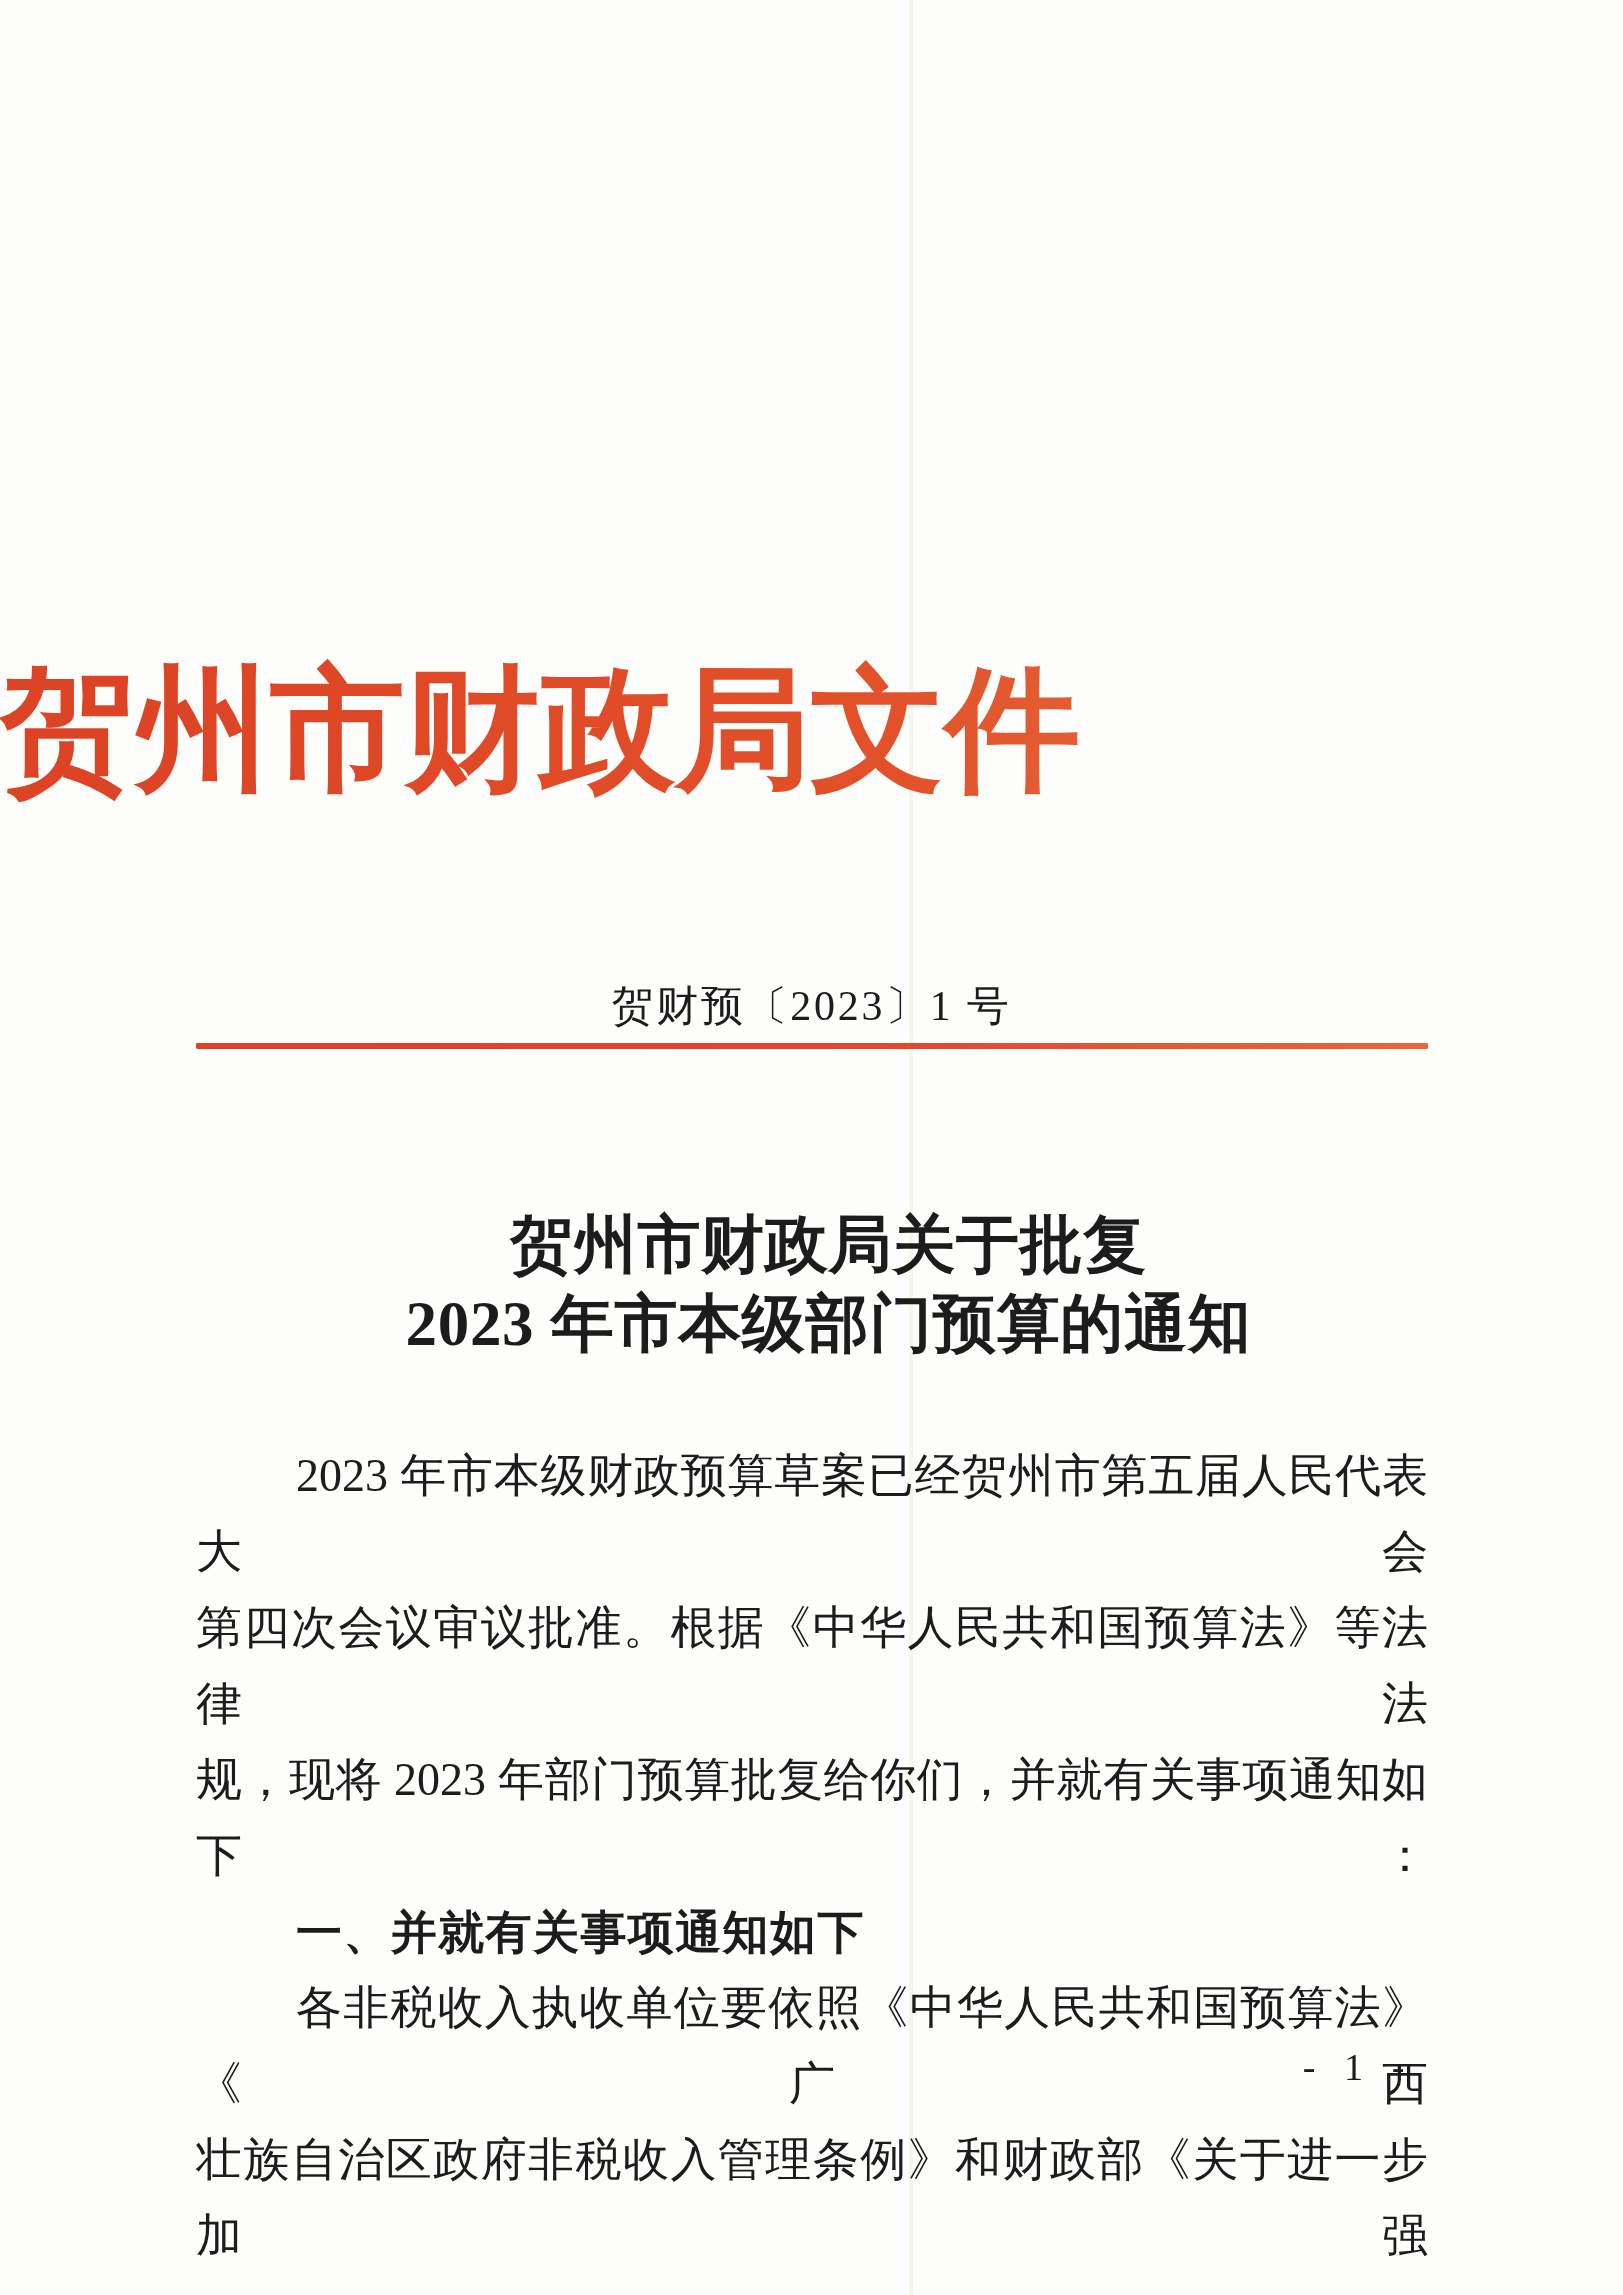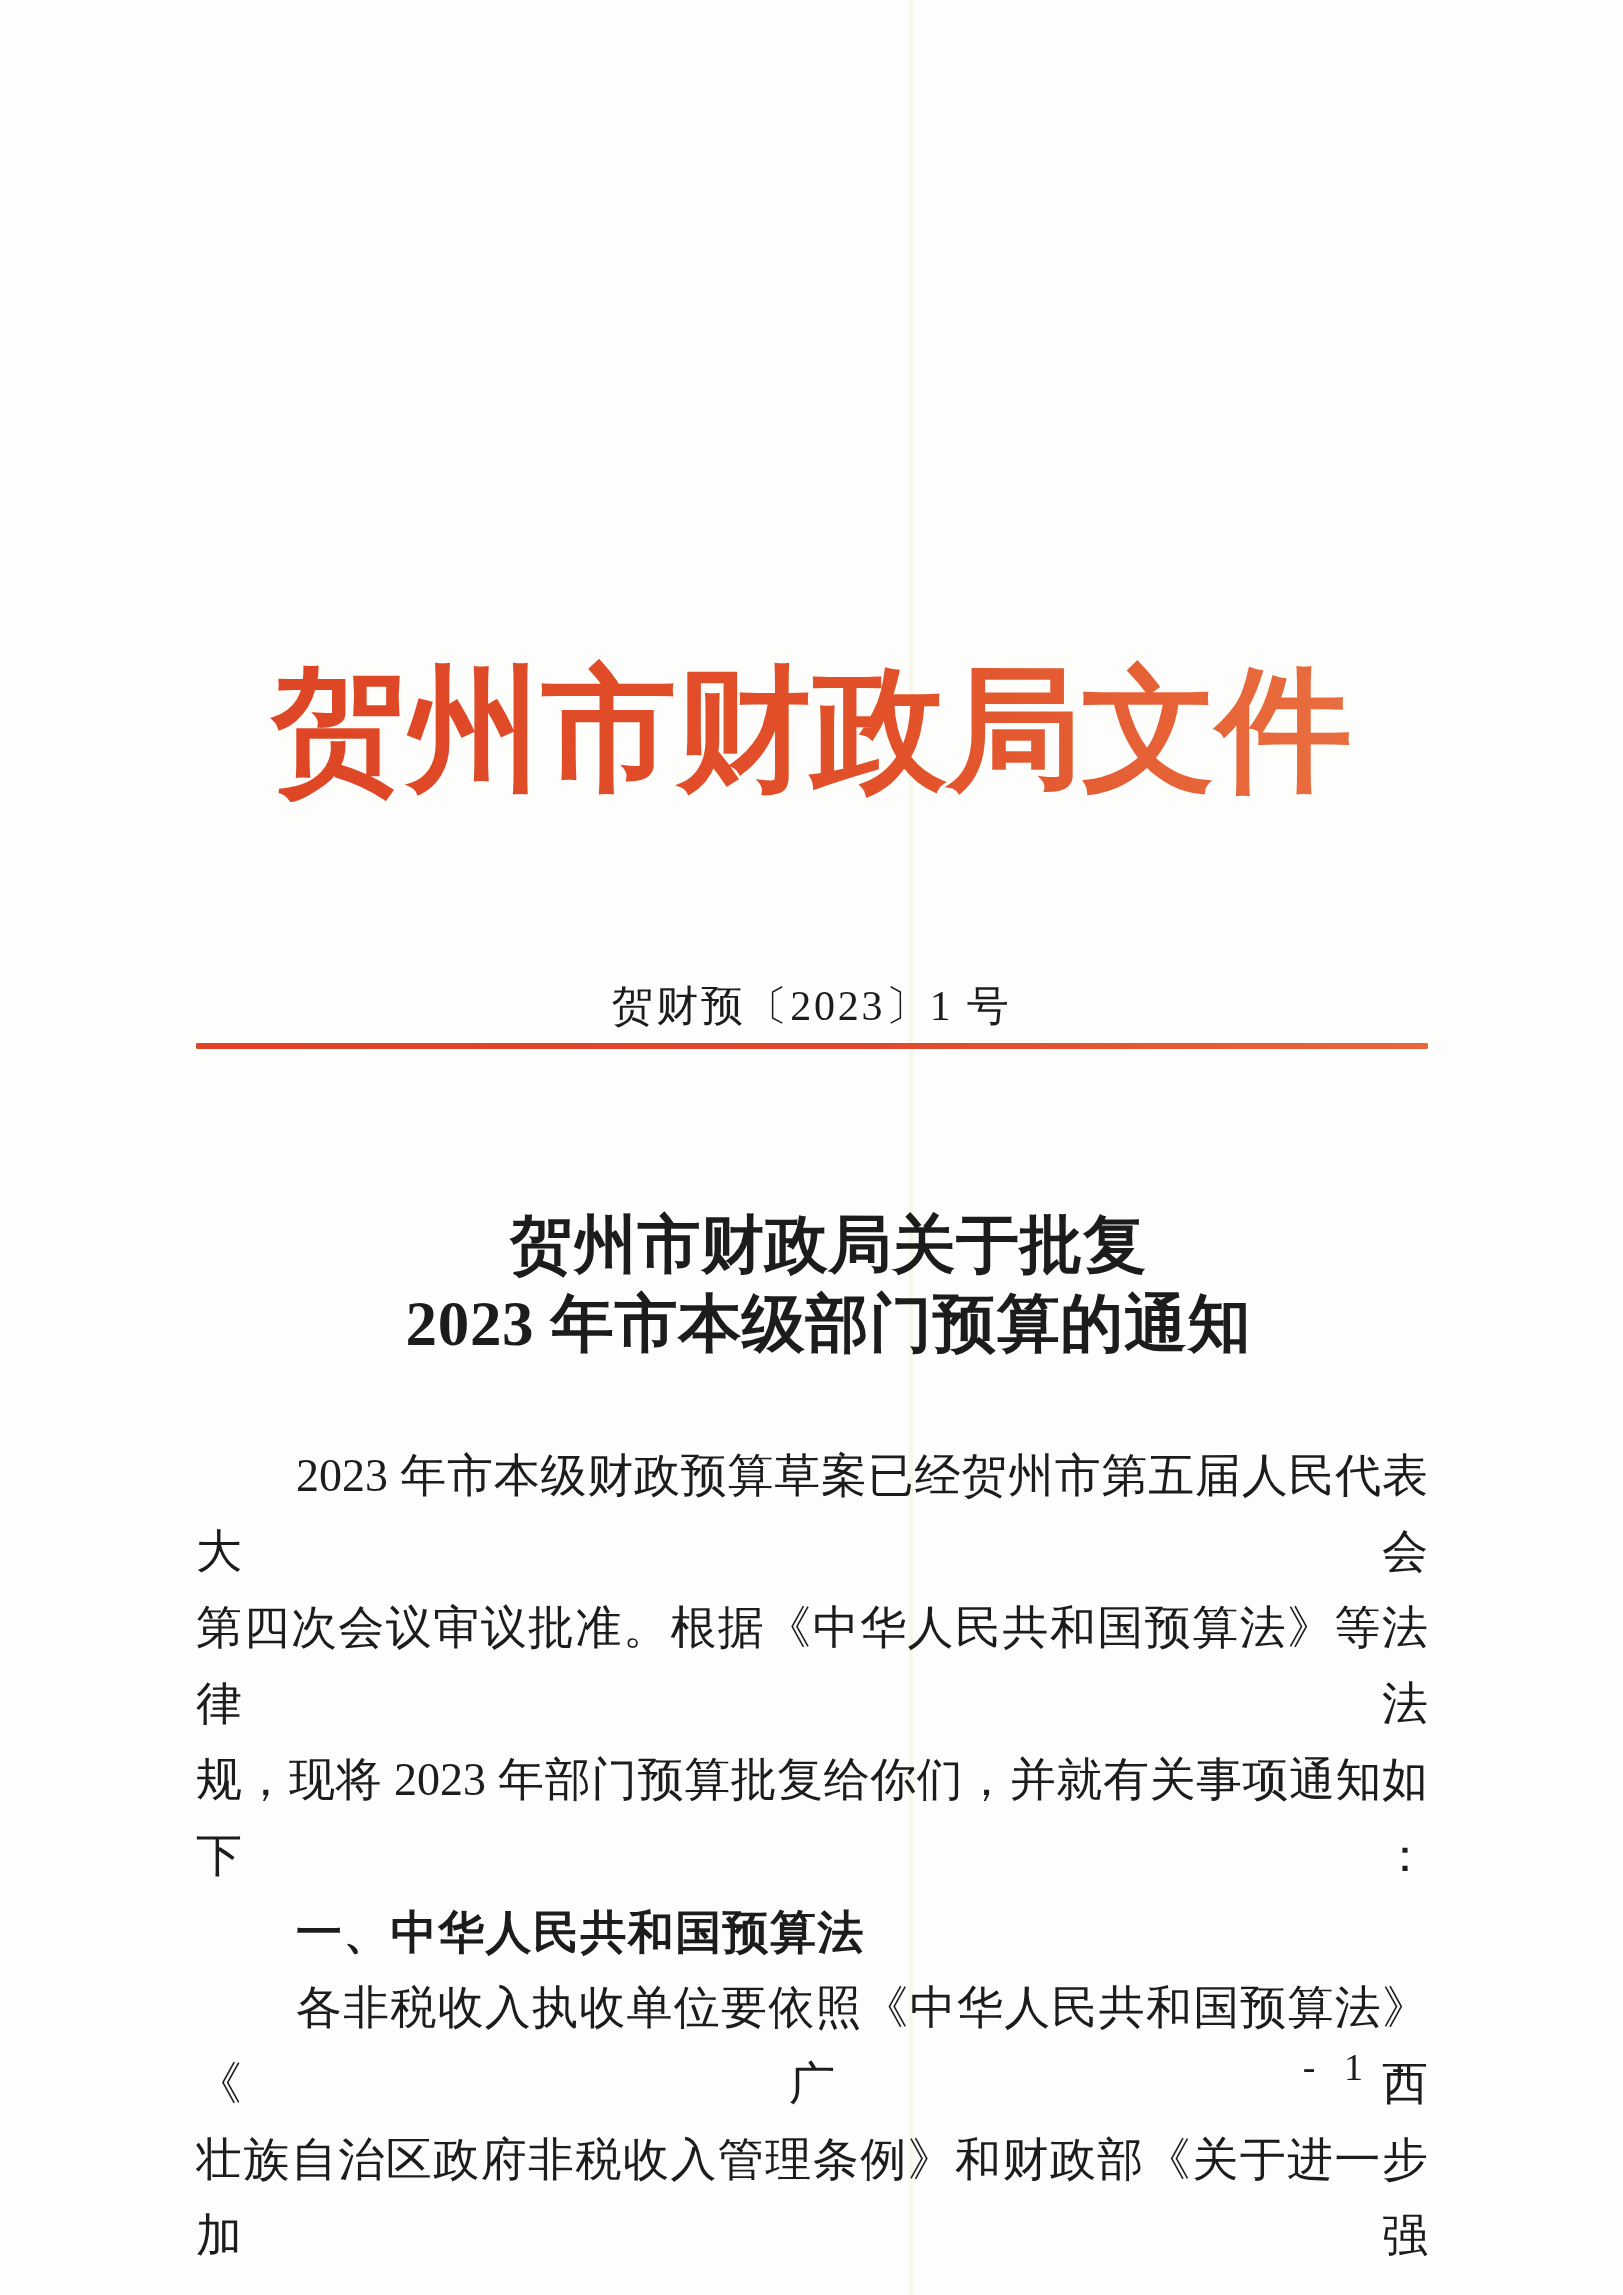--- a/index.html
+++ b/index.html
@@ -25,21 +25,20 @@
     height: 100%;
     background: #f6f1df;
     opacity: 0.65;
   }
   
   .banner-title {
     position: absolute;
     top: 654px;
     left: 0;
     width: 100%;
-    text-align: center;
     font-size: 135px;
     line-height: 154px;
     font-weight: bold;
     font-family: "Liberation Serif", serif;
     color: var(--banner-red, #e2502a);
     white-space: nowrap;
   }
   @supports ((-webkit-background-clip: text) or (background-clip: text)) {
     .banner-title {
       background: linear-gradient(92deg, #dd4425 10%, #e2512a 55%, #ec7c49 96%);
@@ -131,21 +130,21 @@
 
   <div class="doc-title">
     <div>贺州市财政局关于批复</div>
     <div>2023 年市本级部门预算的通知</div>
   </div>
 
   <div class="body-text">
     <div class="body-line indent fill">2023 年市本级财政预算草案已经贺州市第五届人民代表大会</div>
     <div class="body-line fill">第四次会议审议批准。根据《中华人民共和国预算法》等法律法</div>
     <div class="body-line fill">规，现将 2023 年部门预算批复给你们，并就有关事项通知如下：</div>
-    <div class="body-line indent heading">一、中华人民共和国预算法</div>
+    <div class="body-line indent heading">一、并就有关事项通知如下</div>
     <div class="body-line indent fill">各非税收入执收单位要依照《中华人民共和国预算法》《广西</div>
     <div class="body-line fill">壮族自治区政府非税收入管理条例》和财政部《关于进一步加强</div>
   </div>
 
   <div class="page-number">- 1 -</div>
 
 </div>
 
 
 </body></html>

